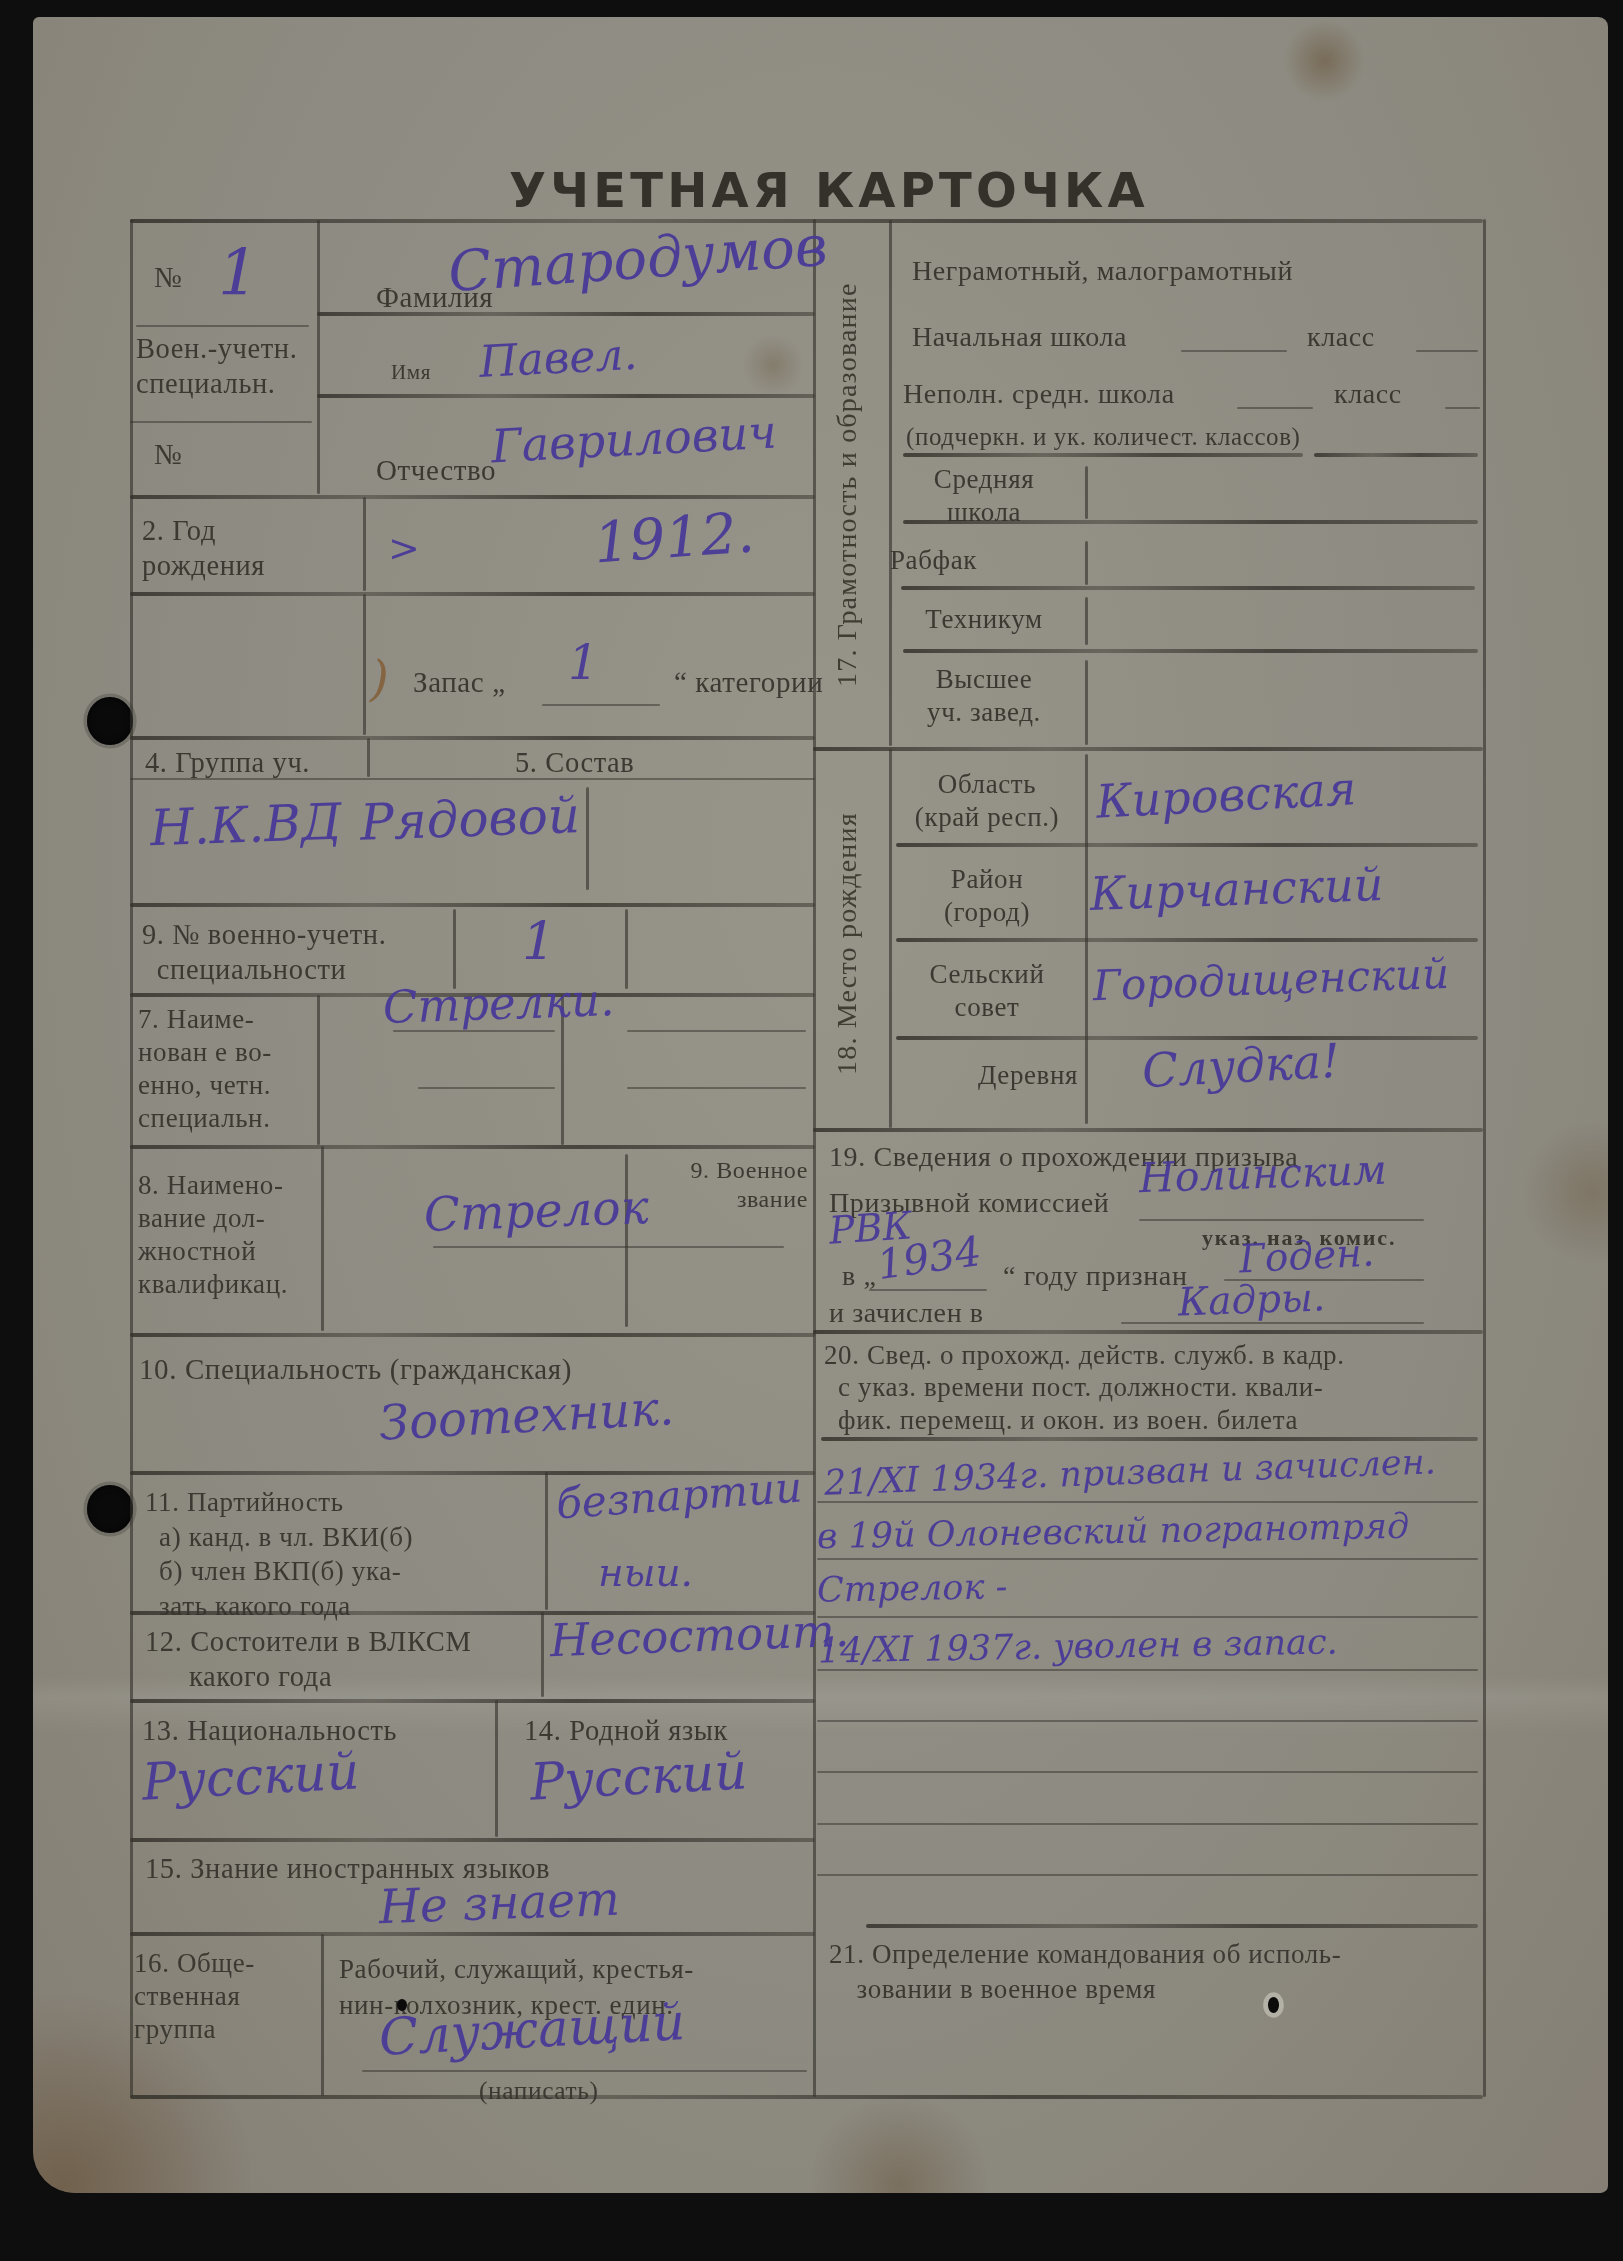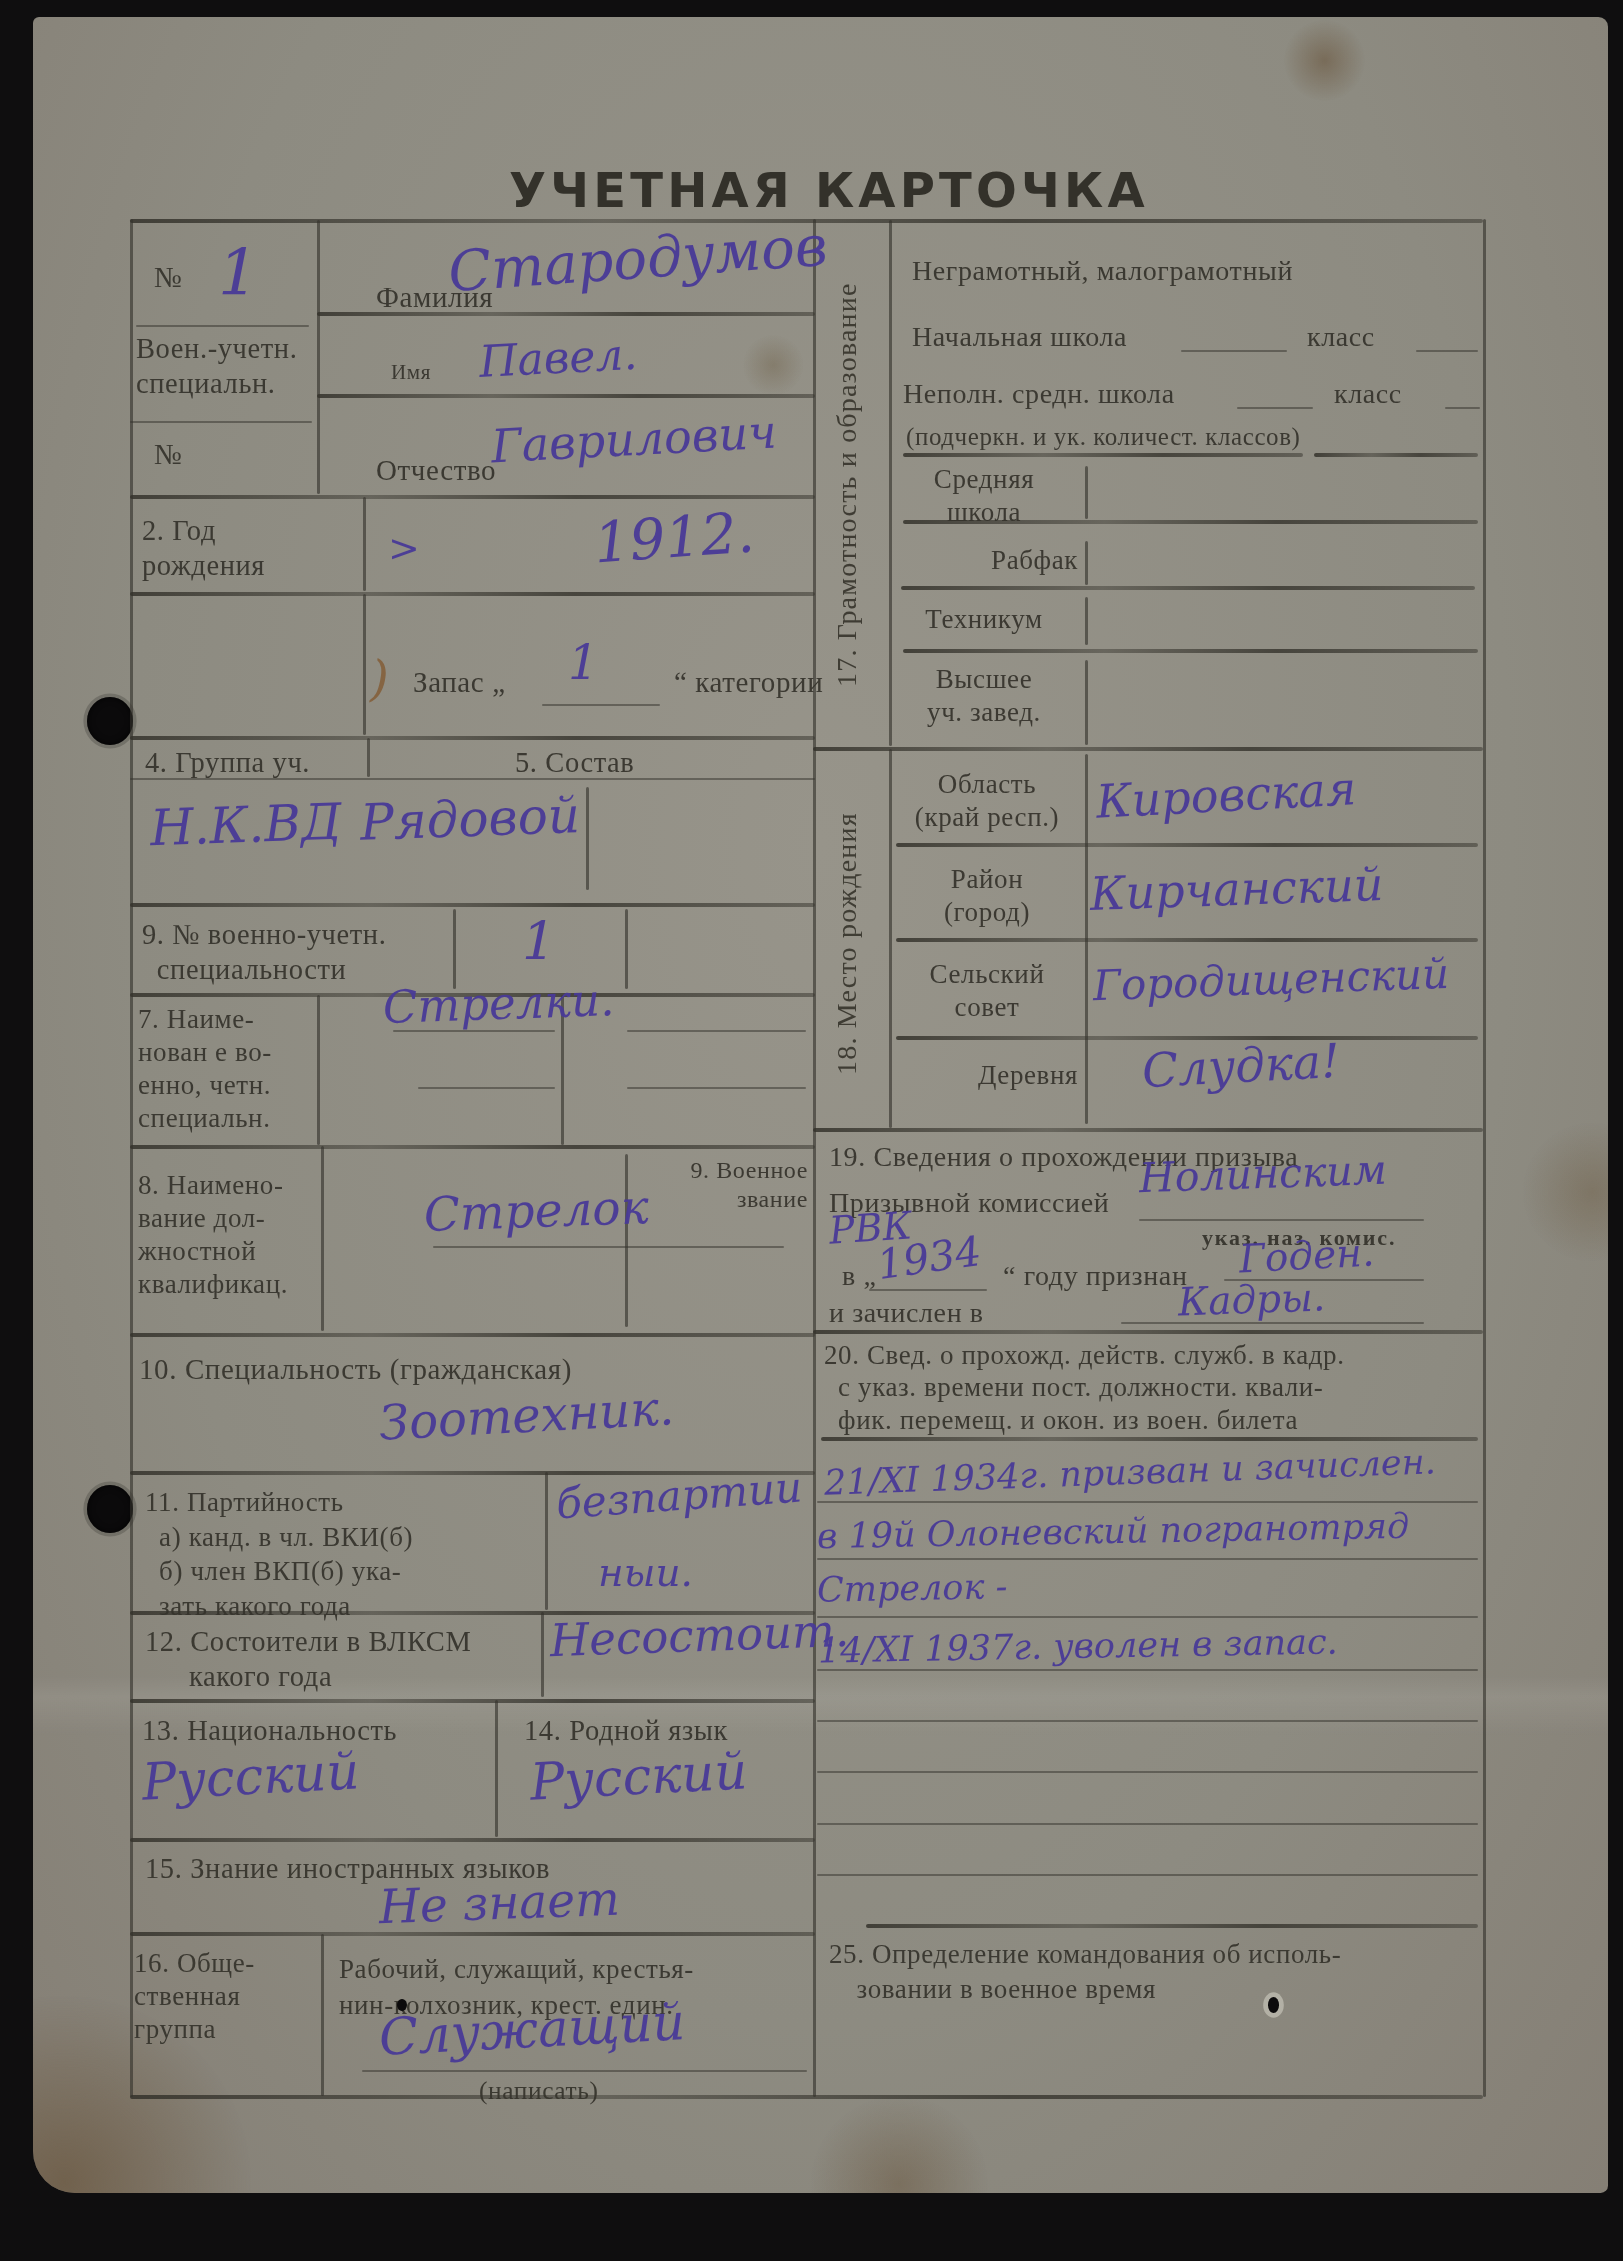--- a/index.html
+++ b/index.html
@@ -179,21 +179,21 @@
   <div class="pt" style="left:1334px;top:377px;font-size:28px">класс</div>
   <div class="tl" style="left:1445px;top:407px;width:35px"></div>
   <div class="pt" style="left:906px;top:422px;font-size:25px">(подчеркн. и ук. количест. классов)</div>
   <div class="hl" style="left:903px;top:453px;width:400px"></div>
   <div class="hl" style="left:1314px;top:453px;width:164px"></div>
 
   <div class="pt" style="left:890px;top:463px;width:188px;text-align:center;font-size:27px">Средняя
 школа</div>
   <div class="vl" style="left:1085px;top:466px;height:53px"></div>
   <div class="hl" style="left:903px;top:520px;width:575px"></div>
-  <div class="pt" style="left:890px;top:544px;width:188px;text-align:right;font-size:27px">Рабфак</div>
+  <div class="pt" style="left:890px;top:544px;width:188px;text-align:left;font-size:27px">Рабфак</div>
   <div class="vl" style="left:1085px;top:541px;height:44px"></div>
   <div class="hl" style="left:901px;top:586px;width:574px"></div>
   <div class="pt" style="left:890px;top:603px;width:188px;text-align:center;font-size:27px">Техникум</div>
   <div class="vl" style="left:1085px;top:597px;height:48px"></div>
   <div class="hl" style="left:903px;top:649px;width:575px"></div>
   <div class="pt" style="left:890px;top:663px;width:188px;text-align:center;font-size:27px">Высшее
 уч. завед.</div>
   <div class="vl" style="left:1085px;top:660px;height:85px"></div>
   <div class="hl" style="left:813px;top:747px;width:670px"></div>
 
@@ -245,17 +245,17 @@
   <div class="hw" style="left:817px;top:1570px;font-size:35px;transform:rotate(-1deg)">Стрелок -</div>
   <div class="tl" style="left:817px;top:1616px;width:661px"></div>
   <div class="hw" style="left:818px;top:1628px;font-size:35px;transform:rotate(-1deg)">14/XI 1937г. уволен в запас.</div>
   <div class="tl" style="left:817px;top:1669px;width:661px"></div>
   <div class="tl" style="left:817px;top:1720px;width:661px"></div>
   <div class="tl" style="left:817px;top:1771px;width:661px"></div>
   <div class="tl" style="left:817px;top:1823px;width:661px"></div>
   <div class="tl" style="left:817px;top:1874px;width:661px"></div>
 
   <div class="hl" style="left:866px;top:1924px;width:612px"></div>
-  <div class="pt" style="left:829px;top:1937px;font-size:27px;line-height:1.3">25. Определение командования об исполь-
+  <div class="pt" style="left:829px;top:1937px;font-size:27px;line-height:1.3">21. Определение командования об исполь-
  зовании в военное время</div>
   <div class="dot" style="left:1268px;top:1997px;width:11px;height:15.7px;box-shadow:0 0 0 4.8px rgba(220,218,205,.5)"></div>
 </div>
 
 
 </body></html>

